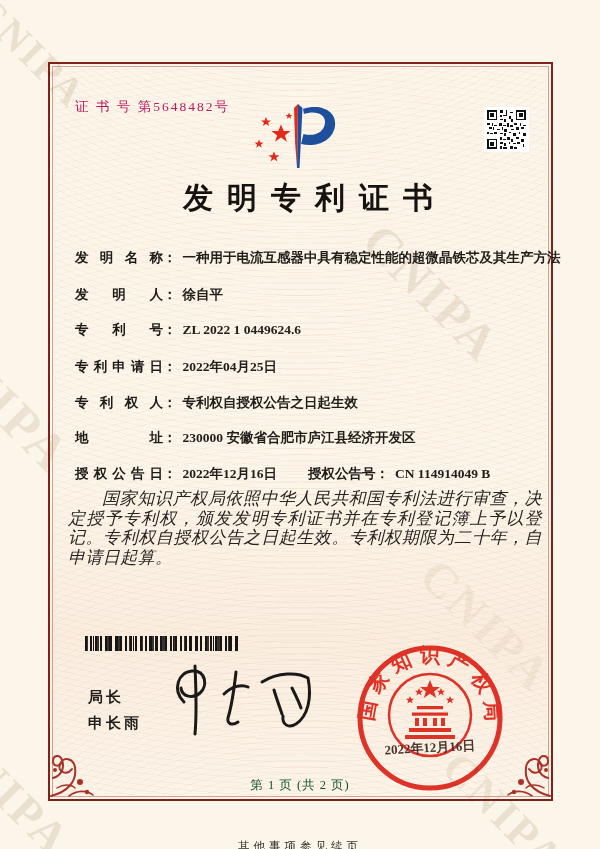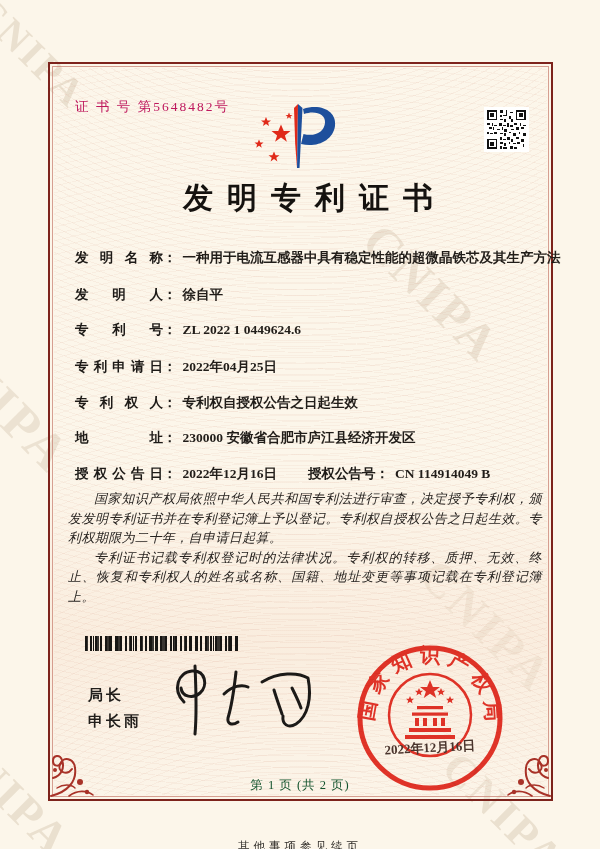--- a/index.html
+++ b/index.html
@@ -60,34 +60,34 @@
     text-align:justify; text-align-last:justify; vertical-align:top;
   }
   .row .colon { font-weight:600; margin-right:6px; }
   .row .val { font-weight:600; color:#211d19; }
   .r0{top:0px} .r1{top:37px} .r2{top:72px} .r3{top:109px} .r4{top:145px} .r5{top:180px} .r6{top:216px}
   .pair2 { position:absolute; left:233px; top:0; }
   .pair2 .lab2 { font-weight:700; }
 
   .body-text {
     position:absolute; left:68px; top:489px; width:474px;
-    font-size:13px; line-height:19.5px; text-align:justify;
+    font-size:17px; line-height:19.5px; text-align:justify;
     font-style:italic; color:#272320; letter-spacing:.4px;
   }
   .body-text p { text-indent:2em; }
 
   .barcode {
     position:absolute; left:85px; top:636px; width:153px; height:15px;
     background:
       repeating-linear-gradient(90deg,#171513 0 2px,transparent 2px 5px),
       repeating-linear-gradient(90deg,#171513 0 1px,transparent 1px 8px),
       repeating-linear-gradient(90deg,rgba(23,21,19,.85) 0 3px,transparent 3px 11px);
   }
 
-  .officer { position:absolute; left:88px; top:684px; font-family:Liberation Mono, monospace; }
+  .officer { position:absolute; left:88px; top:684px; font-family:Liberation Serif, serif; }
   .officer div { font-size:15px; font-weight:700; letter-spacing:3px; color:#221f1c; line-height:26px; }
 
   .signature { position:absolute; left:162px; top:660px; width:160px; height:80px; }
 
   .seal { position:absolute; left:354px; top:642px; width:152px; height:152px; mix-blend-mode:multiply; }
 
   .page-info { position:absolute; left:0; right:0; top:777px; text-align:center; font-size:12.5px; letter-spacing:1px; color:#14532d; z-index:4; }
   .cont-note { position:absolute; left:0; right:0; top:811px; text-align:center; font-size:11.5px; letter-spacing:4px; color:#33302c;margin-top:28px; }
 </style>
 </head>
@@ -227,21 +227,20 @@
   <div class="row r6">
     <span class="lab">授权公告日</span><span class="colon">：</span><span class="val">2022年12月16日</span>
     <span class="pair2">
       <span class="lab2">授权公告号</span><span class="colon">：</span><span class="val">CN 114914049 B</span>
     </span>
   </div>
 </div>
 
 <div class="body-text">
   <p>国家知识产权局依照中华人民共和国专利法进行审查，决定授予专利权，颁发发明专利证书并在专利登记簿上予以登记。专利权自授权公告之日起生效。专利权期限为二十年，自申请日起算。</p>
-  <p>专利证书记载专利权登记时的法律状况。专利权的转移、质押、无效、终止、恢复和专利权人的姓名或名称、国籍、地址变更等事项记载在专利登记簿上。</p>
 </div>
 
 <div class="barcode"></div>
 
 <div class="officer">
   <div>局长</div>
   <div>申长雨</div>
 </div>
 
 <svg class="signature" viewBox="0 0 160 80" fill="none" stroke="#1c1a18" stroke-width="3" stroke-linecap="round" stroke-linejoin="round">

